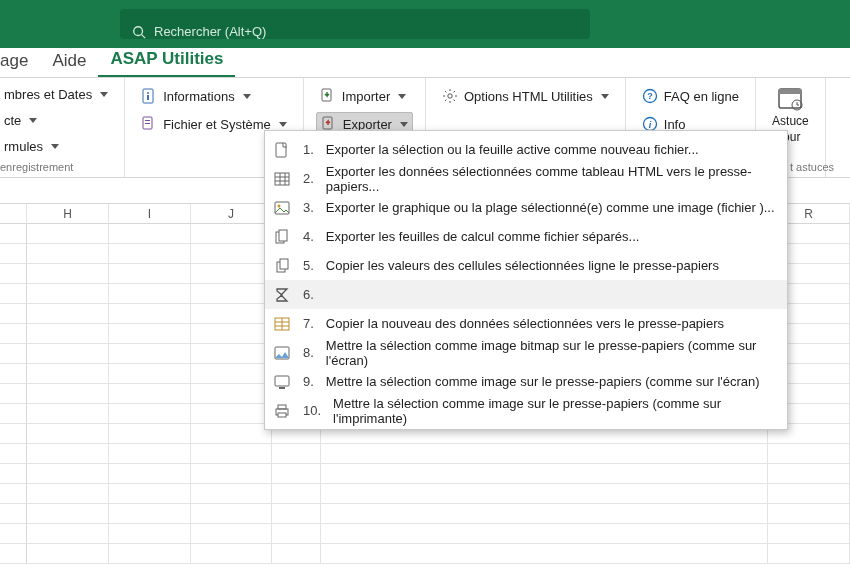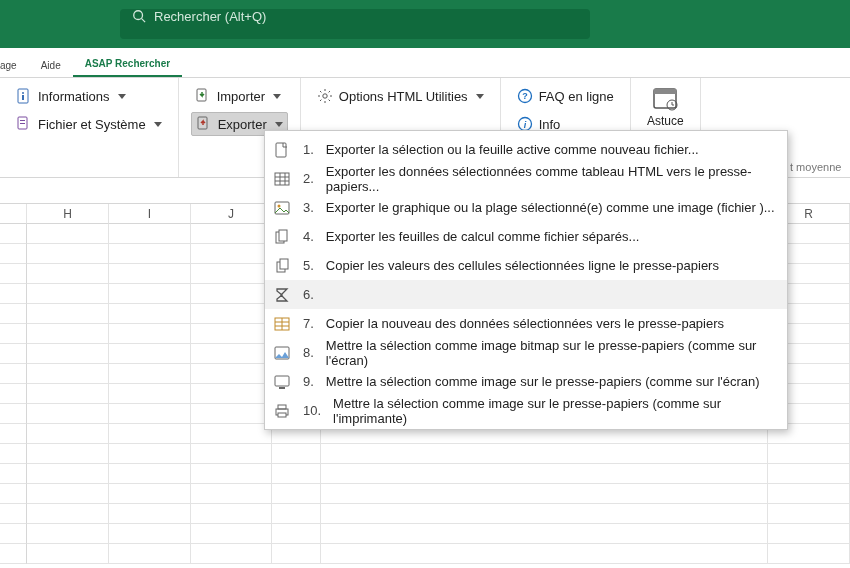--- a/index.html
+++ b/index.html
@@ -1,22 +1,22 @@
 <!DOCTYPE html>
 <html><head>
 <meta charset="utf-8">
 <style>
   * { box-sizing: border-box; margin: 0; padding: 0; font-family: "Segoe UI", Arial, sans-serif; }
   body { width: 850px; height: 568px; background: #fff; overflow: hidden; font-size: 13px; color: #222; }
   
   .topbar { background: #197b4a; height: 48px; display: flex; align-items: center; padding-left: 120px; }
-  .searchbox { background: #106a3d; height: 30px; width: 470px; border-radius: 4px; display: flex; align-items: flex-start; color: #d3e8dc; padding-left: 12px; gap: 8px; }
+  .searchbox { background: #106a3d; height: 30px; width: 470px; border-radius: 4px; display: flex; align-items: flex-end; color: #d3e8dc; padding-left: 12px; gap: 8px; }
   .searchbox svg { width: 14px; height: 14px; }
   
-  .tabsrow { height: 30px; display: flex; align-items: flex-end; padding-left: 0; border-bottom: 1px solid #d6d6d6; font-size: 10px; }
+  .tabsrow { height: 30px; display: flex; align-items: flex-end; padding-left: 0; border-bottom: 1px solid #d6d6d6; font-size: 17px; }
   .tab { padding: 6px 12px 6px 12px; color: #444; }
   .tab.cut { padding-left: 0; }
   .tab.active { color: #197b4a; border-bottom: 2px solid #197b4a; font-weight: 600; }
   
   .ribbon { display: flex; height: 100px; border-bottom: 1px solid #d6d6d6; background: #fff; position: relative; }
   .ribbon-group { border-right: 1px solid #e1e1e1; padding: 6px 12px 4px 12px; display: flex; flex-direction: column; gap: 4px; }
   .ribbon-item { display: flex; align-items: center; gap: 6px; height: 24px; padding: 0 4px; white-space: nowrap; cursor: default; }
   .ribbon-item.pressed { background: #d4d4d4; border: 1px solid #b9b9b9; border-radius: 2px; }
   .ribbon-item .caret { margin-left: 2px; }
   .ribbon-item svg { width: 16px; height: 16px; flex-shrink: 0; }
@@ -51,24 +51,39 @@
         <circle cx="7" cy="7" r="5" fill="none" stroke="#d3e8dc" stroke-width="1.5"></circle>
         <line x1="11" y1="11" x2="15" y2="15" stroke="#d3e8dc" stroke-width="1.5"></line>
       </svg>
     <span>Rechercher (Alt+Q)</span>
   </div>
 </div>
 
 <div class="tabsrow">
   <div class="tab cut">age</div>
   <div class="tab">Aide</div>
-  <div class="tab active">ASAP Rechercher</div>
+  <div class="tab active">ASAP Utilities</div>
 </div>
 
 <div class="ribbon">
+  <div class="ribbon-group" style="padding-left:0;">
+    <div class="ribbon-item">
+        <span>mbres et Dates</span>
+        <span class="caret"></span>
+      </div>
+    <div class="ribbon-item">
+        <span>cte</span>
+        <span class="caret"></span>
+      </div>
+    <div class="ribbon-item">
+        <span>rmules</span>
+        <span class="caret"></span>
+      </div>
+    <div style="font-size:11px;color:#777;margin-top:auto;">enregistrement</div>
+  </div>
   <div class="ribbon-group">
     <div class="ribbon-item">
       <svg viewBox="0 0 16 16">
           <rect x="2" y="1" width="10" height="14" rx="1" fill="none" stroke="#3b6fb6"></rect>
           <circle cx="7" cy="5" r="1" fill="#3b6fb6"></circle>
           <rect x="6" y="7" width="2" height="5" fill="#3b6fb6"></rect>
         </svg>
       <span>Informations</span>
         <span class="caret"></span>
     </div>
@@ -130,21 +145,21 @@
     <svg viewBox="0 0 28 28">
         <rect x="3" y="5" width="22" height="19" rx="2" fill="none" stroke="#555" stroke-width="1.5"></rect>
         <rect x="3" y="5" width="22" height="5" fill="#888"></rect>
         <circle cx="21" cy="21" r="5" fill="none" stroke="#555"></circle>
         <path d="M21 18v3h2" stroke="#555" fill="none"></path>
       </svg>
     <div class="lab">Astuce</div>
     <div class="lab">jour</div>
   </div>
   <div class="cut-right">
-    <div style="position:absolute;bottom:4px;left:0;font-size:11px;color:#777;">t moyenne</div>
+    <div style="position:absolute;bottom:4px;left:0;font-size:11px;color:#777;">t astuces</div>
   </div>
 </div>
 
 <div class="fxbar"></div>
 
 <div class="grid">
   <div class="colheads">
     <div class="ch"></div>
     <div class="ch">H</div>
     <div class="ch">I</div>

